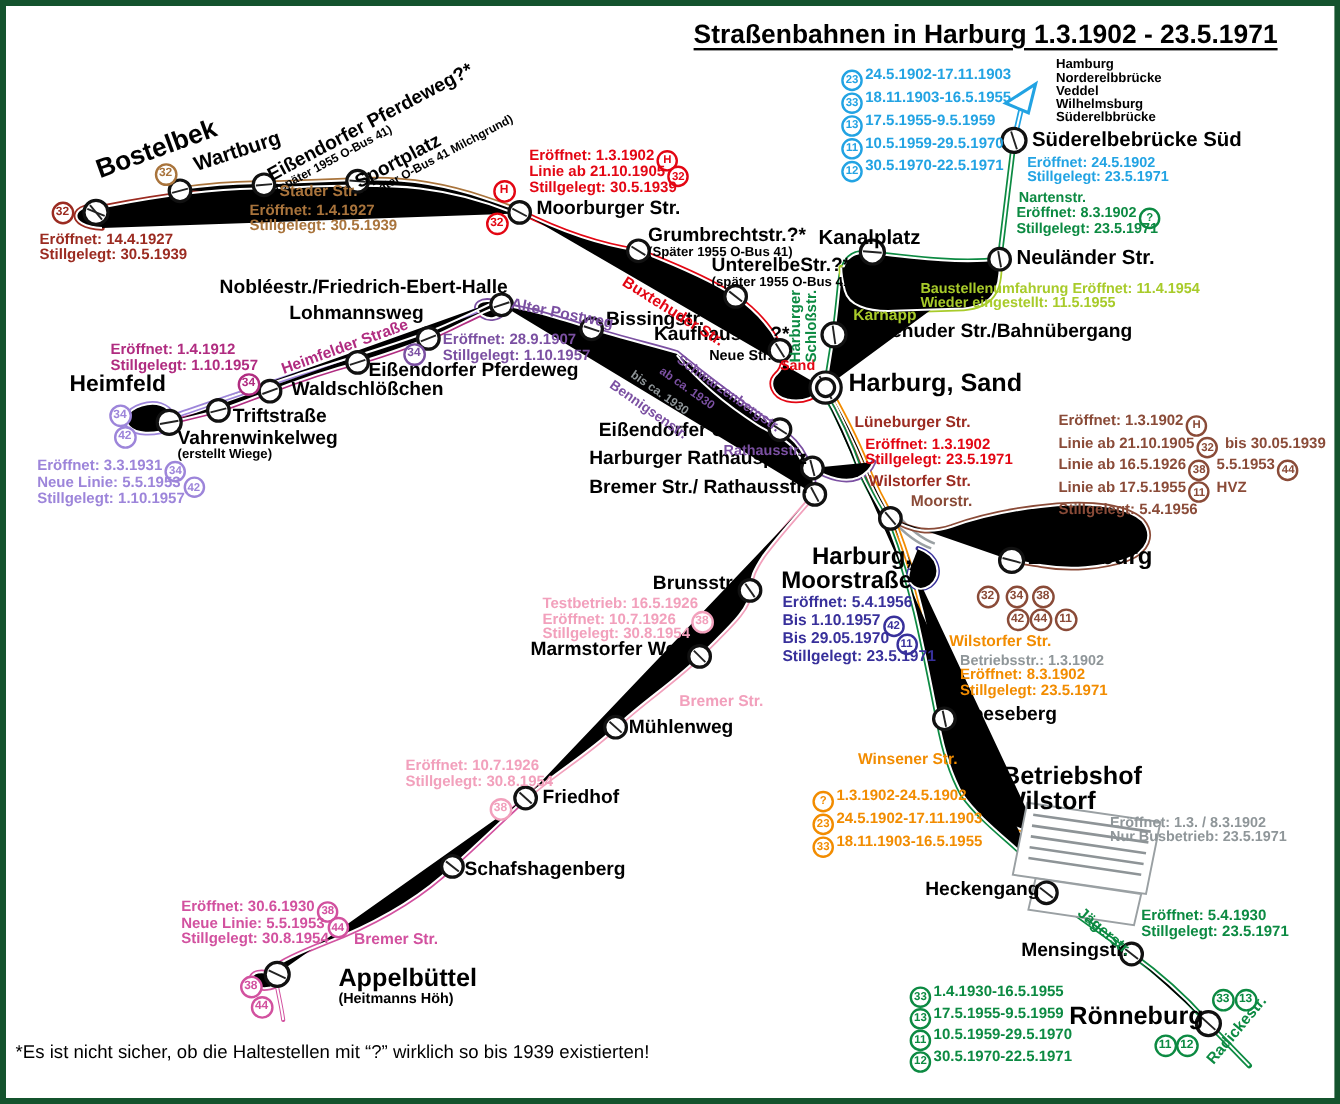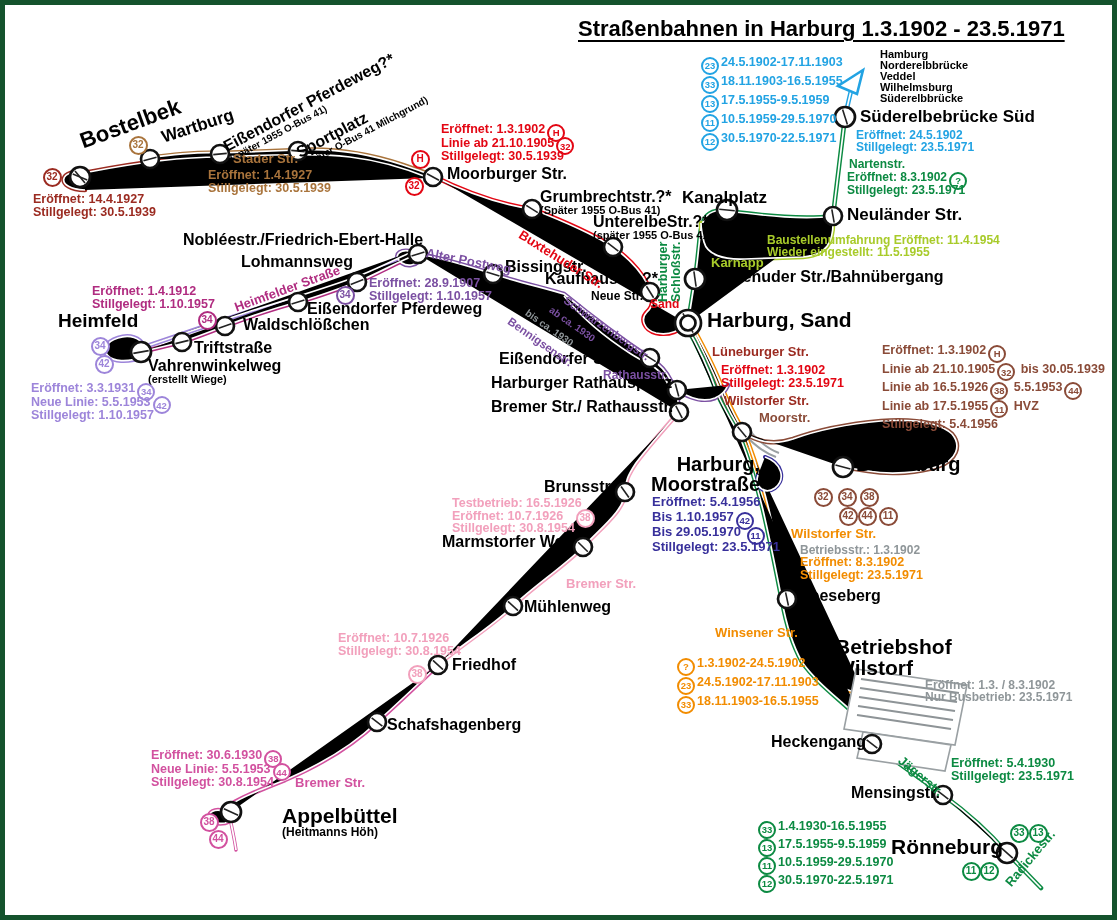--- a/index.html
+++ b/index.html
@@ -233,20 +233,21 @@
           <line x1="932.6415268754743" y1="785.8135019677856" x2="943.3584731245257" y2="794.1864980322144" stroke="#222" stroke-width="1.6"></line>
         </g>
         <g>
           <circle cx="1002" cy="848" r="10" fill="#fff" stroke="#111" stroke-width="2.7"></circle>
           <line x1="996.2034703612763" y1="842.7807812704009" x2="1007.7965296387237" y2="853.2192187295991" stroke="#222" stroke-width="1.6"></line>
         </g>
       </g>
   </svg>
 
   <div id="title">Straßenbahnen in Harburg 1.3.1902 - 23.5.1971</div>
+  <div class="fn" style="left:8px;top:864px;">*Es ist nicht sicher, ob die Haltestellen mit “?” wirklich so bis 1939 existierten!</div>
 <div class="st" style="left: 76px; top: 126px; font-size: 22px; transform: rotate(-20deg);"><span>Bostelbek</span></div>
     <div class="st" style="left: 157px; top: 124px; font-size: 17px; transform: rotate(-18deg);"><span>Wartburg</span></div>
     <div class="st" style="left: 222px; top: 134px; font-size: 16px; transform: rotate(-28deg);"><span>Eißendorfer Pferdeweg?*</span><span class="sub" style="font-size: 10px;">(später 1955 O-Bus 41)</span></div>
     <div class="st" style="left: 295px; top: 140px; font-size: 16px; transform: rotate(-28deg);"><span>Sportplatz</span><span class="sub" style="font-size: 10px;">(später O-Bus 41 Milchgrund)</span></div>
     <div class="st" style="left: 442px; top: 161px; font-size: 16px;"><span>Moorburger Str.</span></div>
     <div class="st" style="left: 535px; top: 184px; font-size: 16px;"><span>Grumbrechtstr.?*</span><span class="sub" style="font-size: 11px;">(Später 1955 O-Bus 41)</span></div>
     <div class="st" style="left: 588px; top: 209px; font-size: 16px;"><span>UnterelbeStr.?*</span><span class="sub" style="font-size: 11px;">(später 1955 O-Bus 41)</span></div>
     <div class="st" style="left: 540px; top: 266px; font-size: 16px;"><span>Kaufhausstr.?*</span></div>
     <div class="st" style="left: 178px; top: 227px; font-size: 16px;"><span>Nobléestr./Friedrich-Ebert-Halle</span></div>
     <div class="st" style="left: 236px; top: 249px; font-size: 16px;"><span>Lohmannsweg</span></div>

